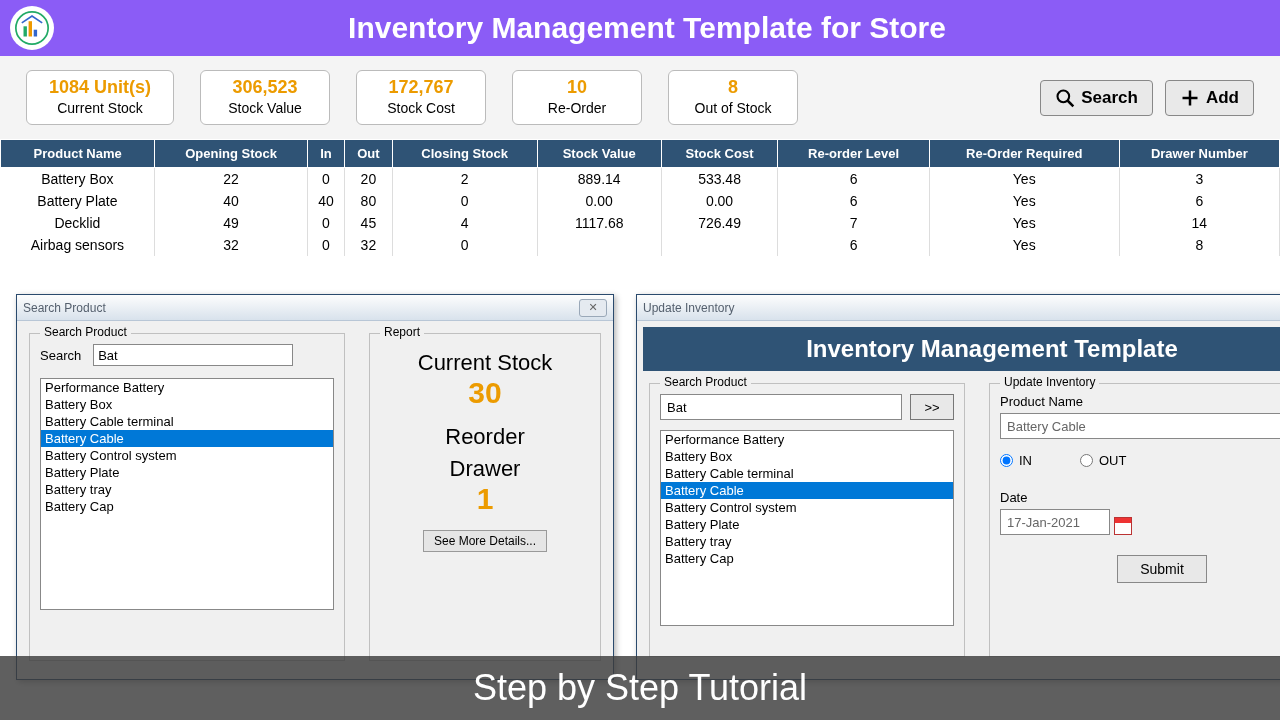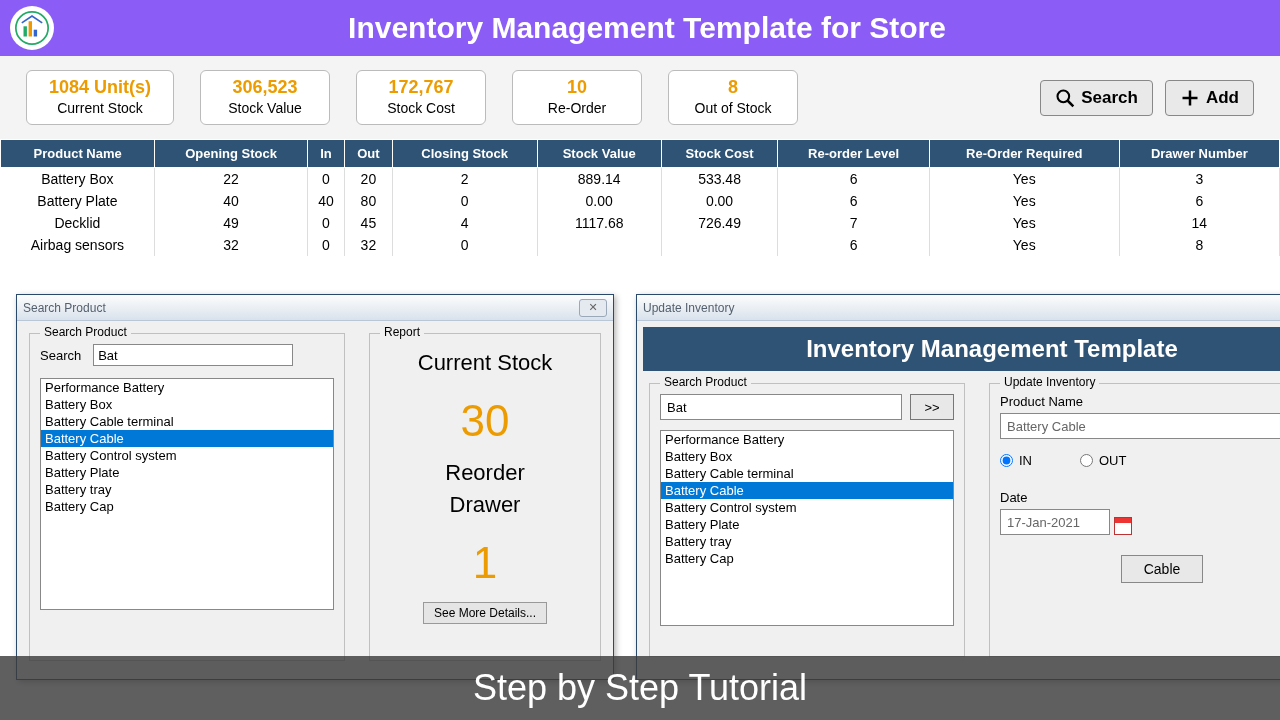--- a/index.html
+++ b/index.html
@@ -37,21 +37,21 @@
 #dlg-search .body { display: flex; height: calc(100% - 26px); }
 #dlg-search .left { width: 340px; }
 #dlg-search .right { flex: 1; }
 .srch-row { display: flex; align-items: center; gap: 12px; margin-bottom: 12px; }
 .srch-row label { font-size: 13px; }
 .srch-row input { width: 200px; height: 22px; border: 1px solid #888; padding: 0 4px; font-size: 13px; }
 .listbox { border: 1px solid #888; background: #fff; height: 232px; overflow: hidden; font-size: 13px; }
 .listbox div { padding: 1px 4px; }
 .listbox .sel { background: #0078d7; color: #fff; }
 .report-lab { text-align: center; font-size: 22px; margin-top: 6px; }
-.report-val { text-align: center; font-size: 44px; color: #ec9b00; font-weight: normal; margin-top: 20px; margin-bottom: 14px; }
+.report-val { text-align: center; font-size: 30px; color: #ec9b00; font-weight: bold; margin-top: 0; margin-bottom: 14px; }
 .see-more { margin: 8px auto 0; display: block; padding: 3px 10px; font-size: 12px; background: #e5e5e5; border: 1px solid #999; cursor: pointer; }
 
 
 #dlg-update { left: 636px; top: 294px; width: 712px; height: 386px; }
 .upd-banner { background: #2f5375; color: #fff; text-align: center; padding: 8px 0; font-size: 24px; font-weight: bold; margin: 6px 6px 0; }
 .upd-body { display: flex; }
 .upd-left { width: 340px; }
 .upd-right { flex: 1; }
 .upd-search-row { display: flex; gap: 8px; margin-bottom: 10px; }
 .upd-search-row input { flex: 1; height: 26px; border: 1px solid #888; padding: 0 6px; font-size: 13px; }
@@ -278,19 +278,19 @@
         </div>
         <div class="qd-row">
           <div class="qd-col">
             <div class="fld-lab">Date</div>
             <div style="display:flex;align-items:center;gap:4px">
               <input class="fld-inp" style="width: 110px; margin-bottom: 8px;" value="17-Jan-2021">
               <span class="cal-ico"></span>
             </div>
           </div>
         </div>
-        <button class="submit">Cable</button>
+        <button class="submit">Submit</button>
       </div>
     </div>
   </div>
 </div>
 
 <div class="footer">Step by Step Tutorial</div>
 
 </body></html>

